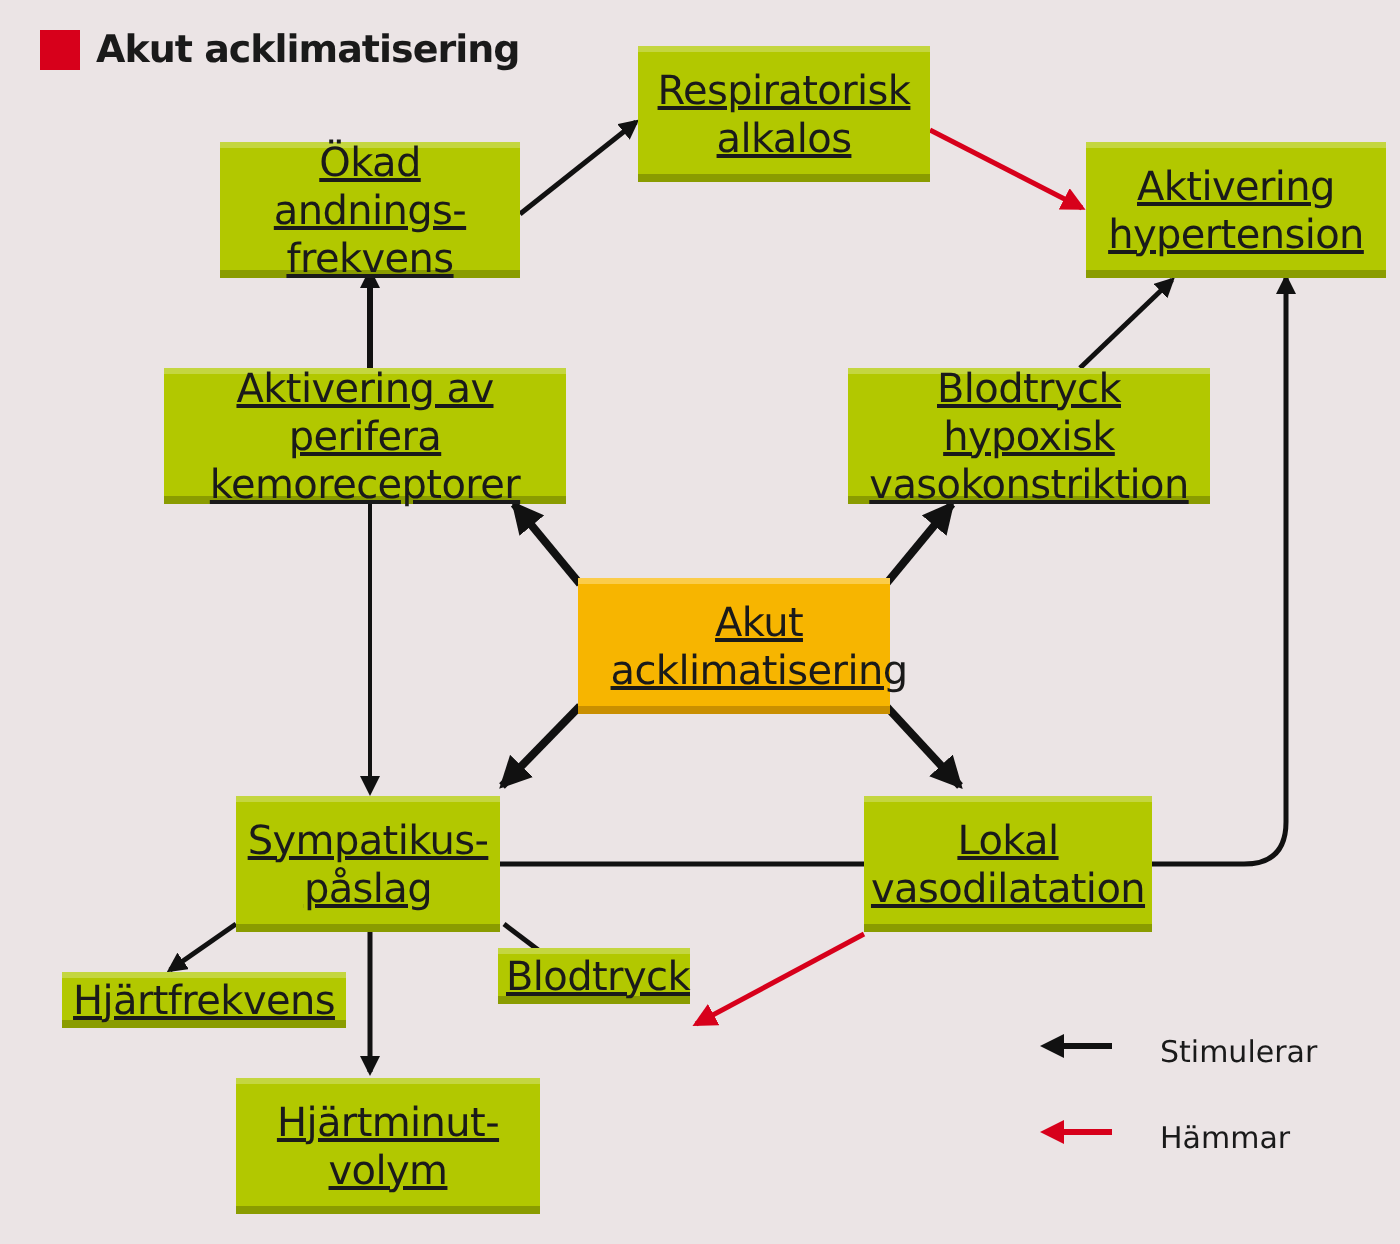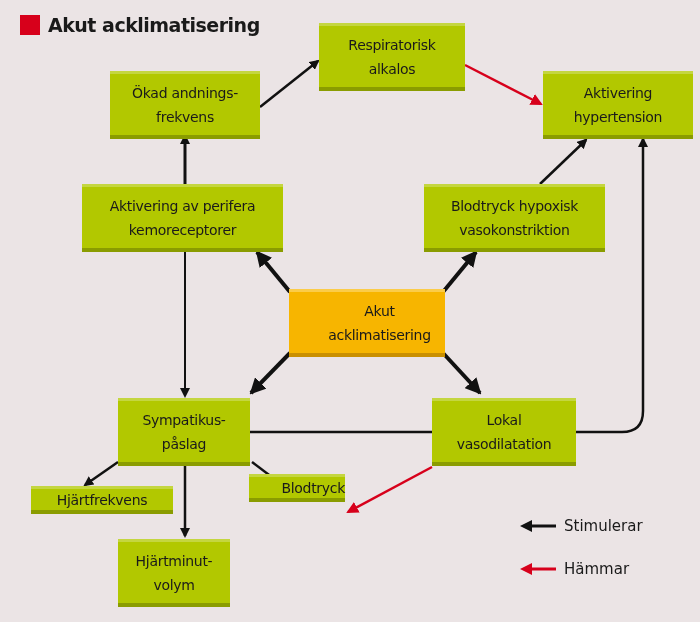--- a/index.html
+++ b/index.html
@@ -10,28 +10,29 @@
   }
   .title { position: absolute; left: 20px; top: 14px; display: flex; align-items: center; gap: 8px; }
   .title .sq { width: 20px; height: 20px; background: #d7001b; }
   .title .txt { font-family: "DejaVu Sans", sans-serif; font-weight: bold; font-size: 19px; color: #1a1a1a; letter-spacing: -0.5px; }
   .box {
     position: absolute; box-sizing: border-box;
     background: #b2c800;
     border-top: 3px solid #c4d640;
     border-bottom: 4px solid #8a9c00;
     display: flex; align-items: center; justify-content: center; text-align: center;
-    font-size: 14px; line-height: 24px; color: #1a1a1a;
+    font-size: 20px; line-height: 24px; color: #1a1a1a;
     font-family: "DejaVu Sans", sans-serif;
     letter-spacing: -0.3px;
+    text-decoration: underline;
   }
   .box.center { background: #f7b500; border-top-color: #fbcc4a; border-bottom-color: #c98f00; }
   .box span { white-space: pre-line; }
   svg.arrows { position: absolute; left: 0; top: 0; }
-  .legend { position: absolute; left: 520px; font-size: 15px; color: #1a1a1a; display: flex; align-items: center; gap: 8px; }
+  .legend { position: absolute; left: 520px; font-size: 15px; color: #1a1a1a; display: flex; align-items: flex-start; gap: 24px; }
   .legend svg { width: 36px; height: 12px; }
 </style>
 </head>
 <body>
 
 <div class="title">
   <div class="sq"></div>
   <div class="txt">Akut acklimatisering</div>
 </div>
 
@@ -107,21 +108,21 @@
 <div class="box" style="left:432px;top:398px;width:144px;height:68px;text-align:center;">
     <span>Lokal
 vasodilatation</span>
   </div>
 <div class="box" style="left:31px;top:486px;width:142px;height:28px;">
     <span>Hjärtfrekvens</span>
   </div>
 <div class="box" style="left:249px;top:474px;width:96px;height:28px;justify-content:flex-end;">
     <span>Blodtryck</span>
   </div>
-<div class="box" style="left:118px;top:539px;width:112px;height:68px;">
+<div class="box" style="left:118px;top:539px;width:152px;height:68px;">
     <span>Hjärtminut-
 volym</span>
   </div>
 
 <div class="legend" style="top:517px;">
   <svg viewBox="0 0 36 12">
       <line x1="36" y1="6" x2="6" y2="6" stroke="#111" stroke-width="3"></line>
       <path d="M0,6 L12,0 L12,12 z" fill="#111"></path>
     </svg>
   <span>Stimulerar</span>

